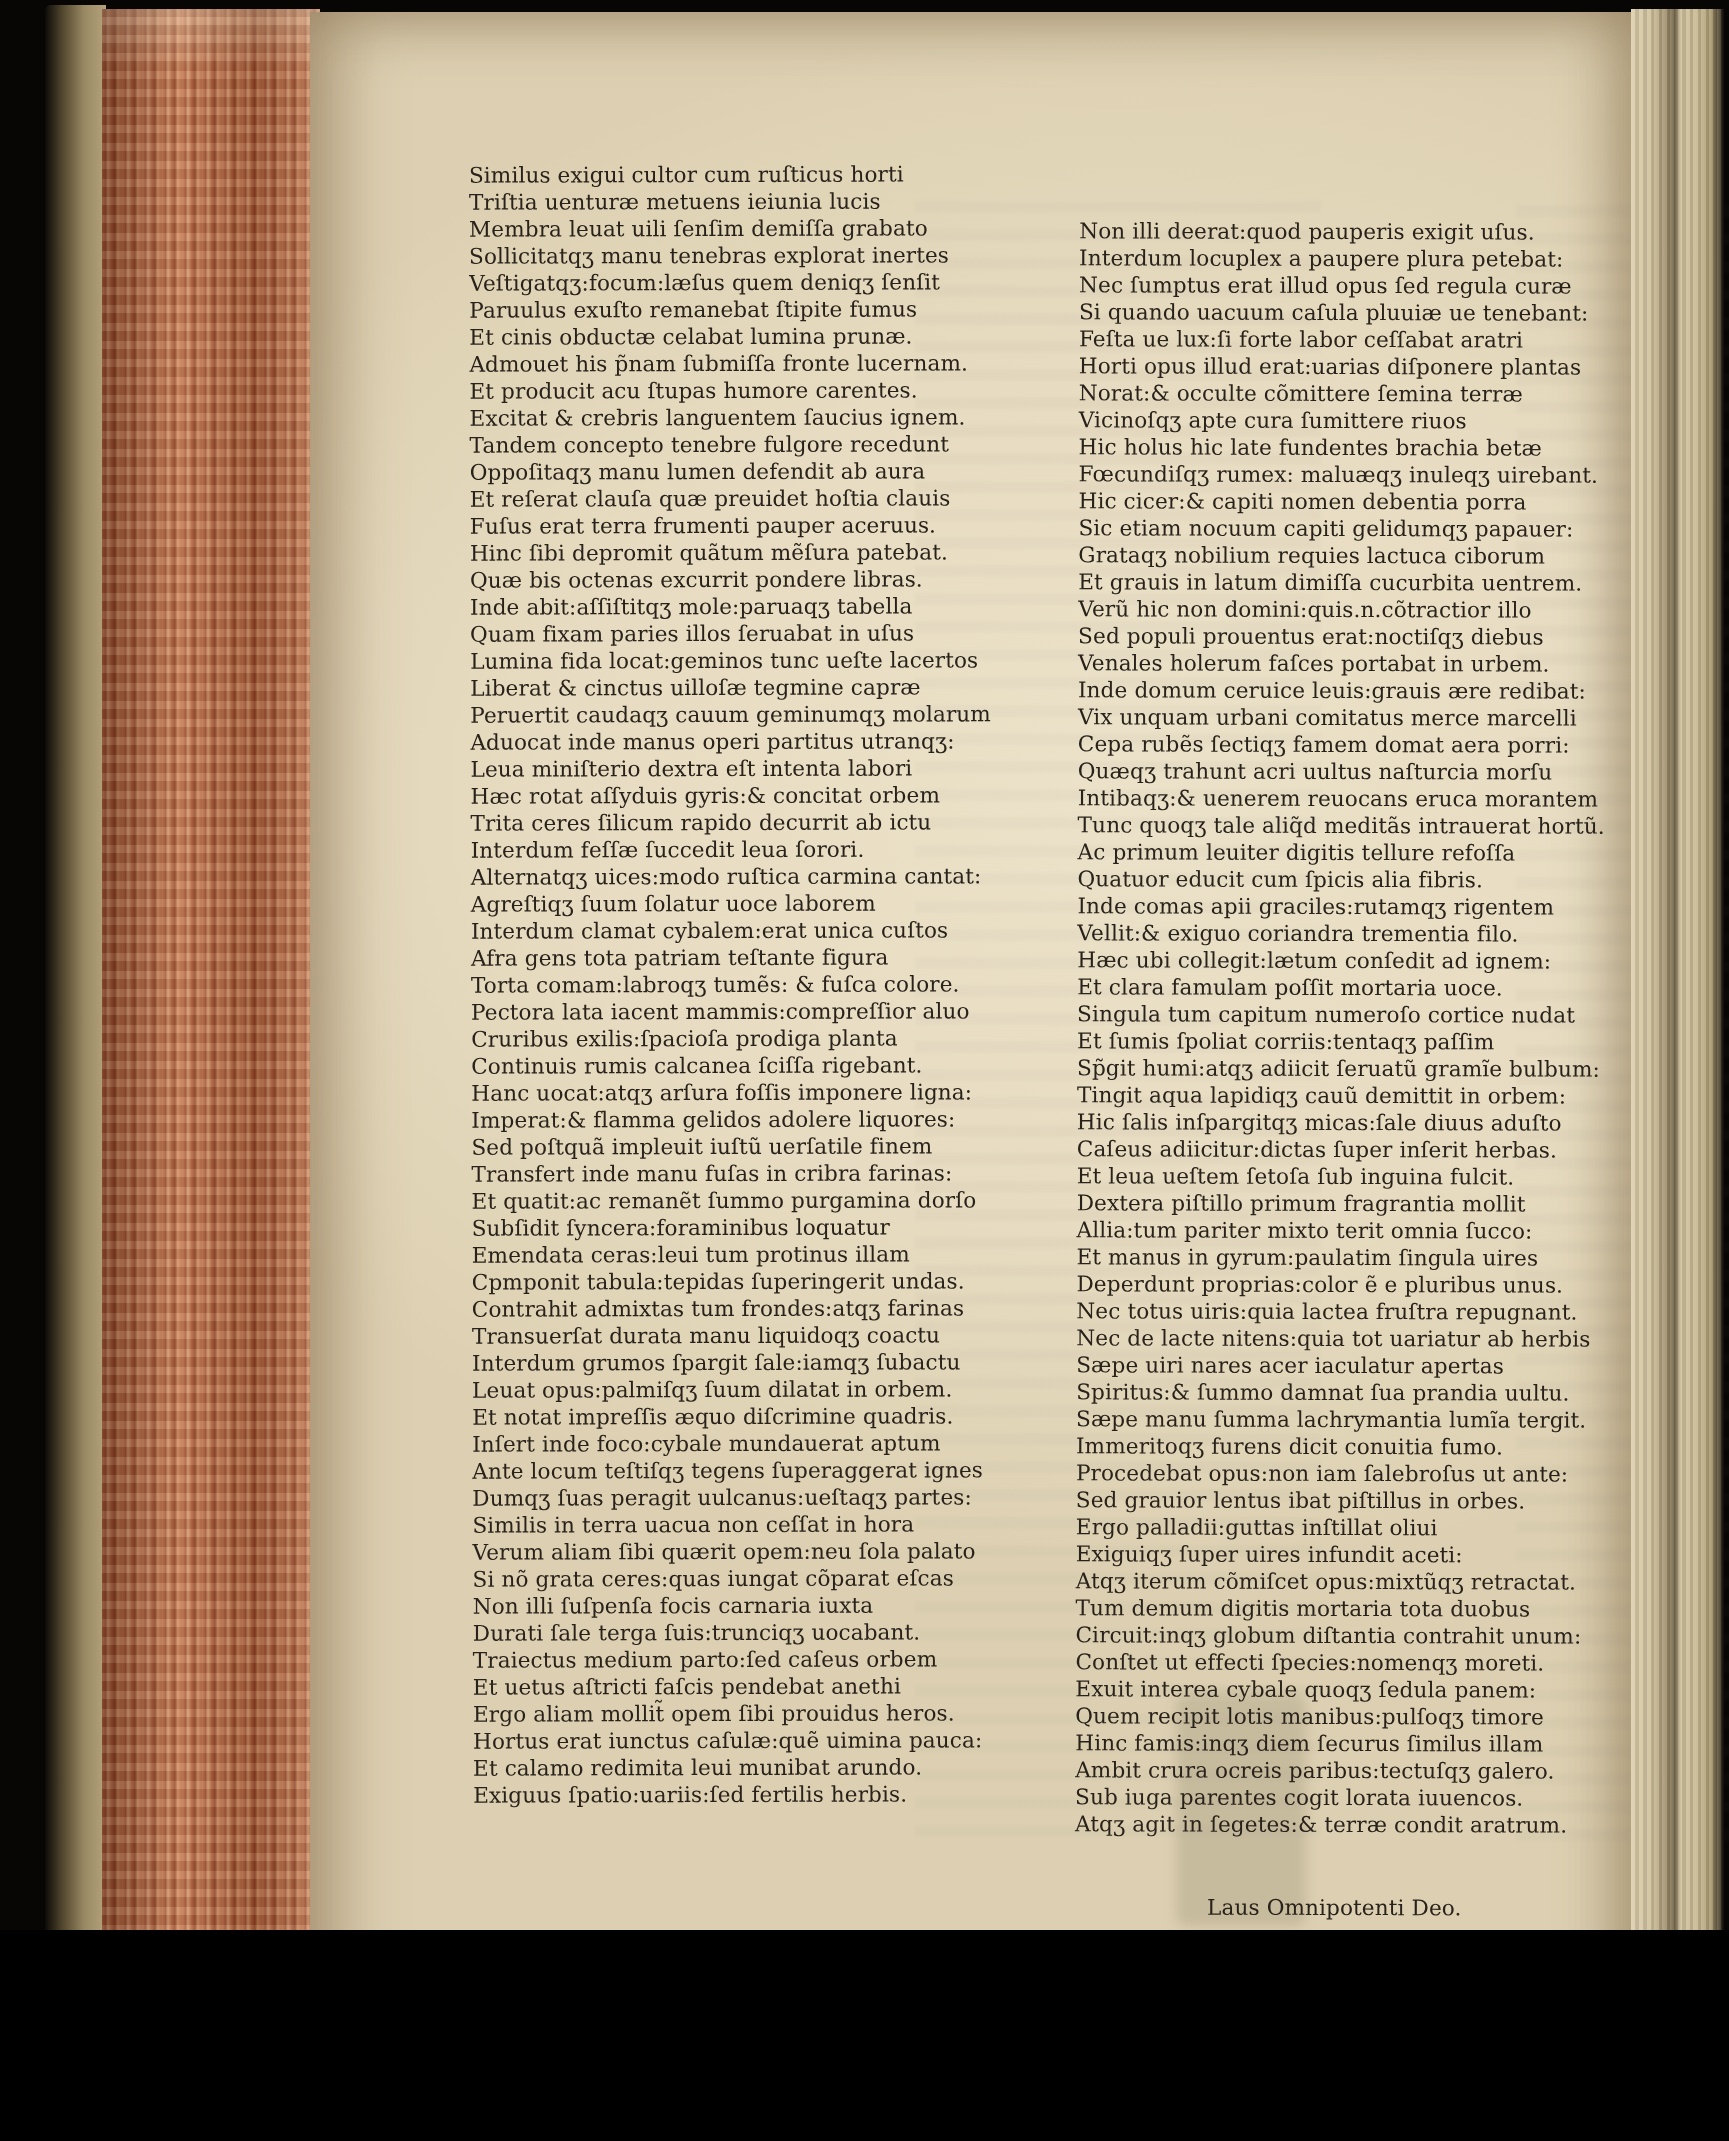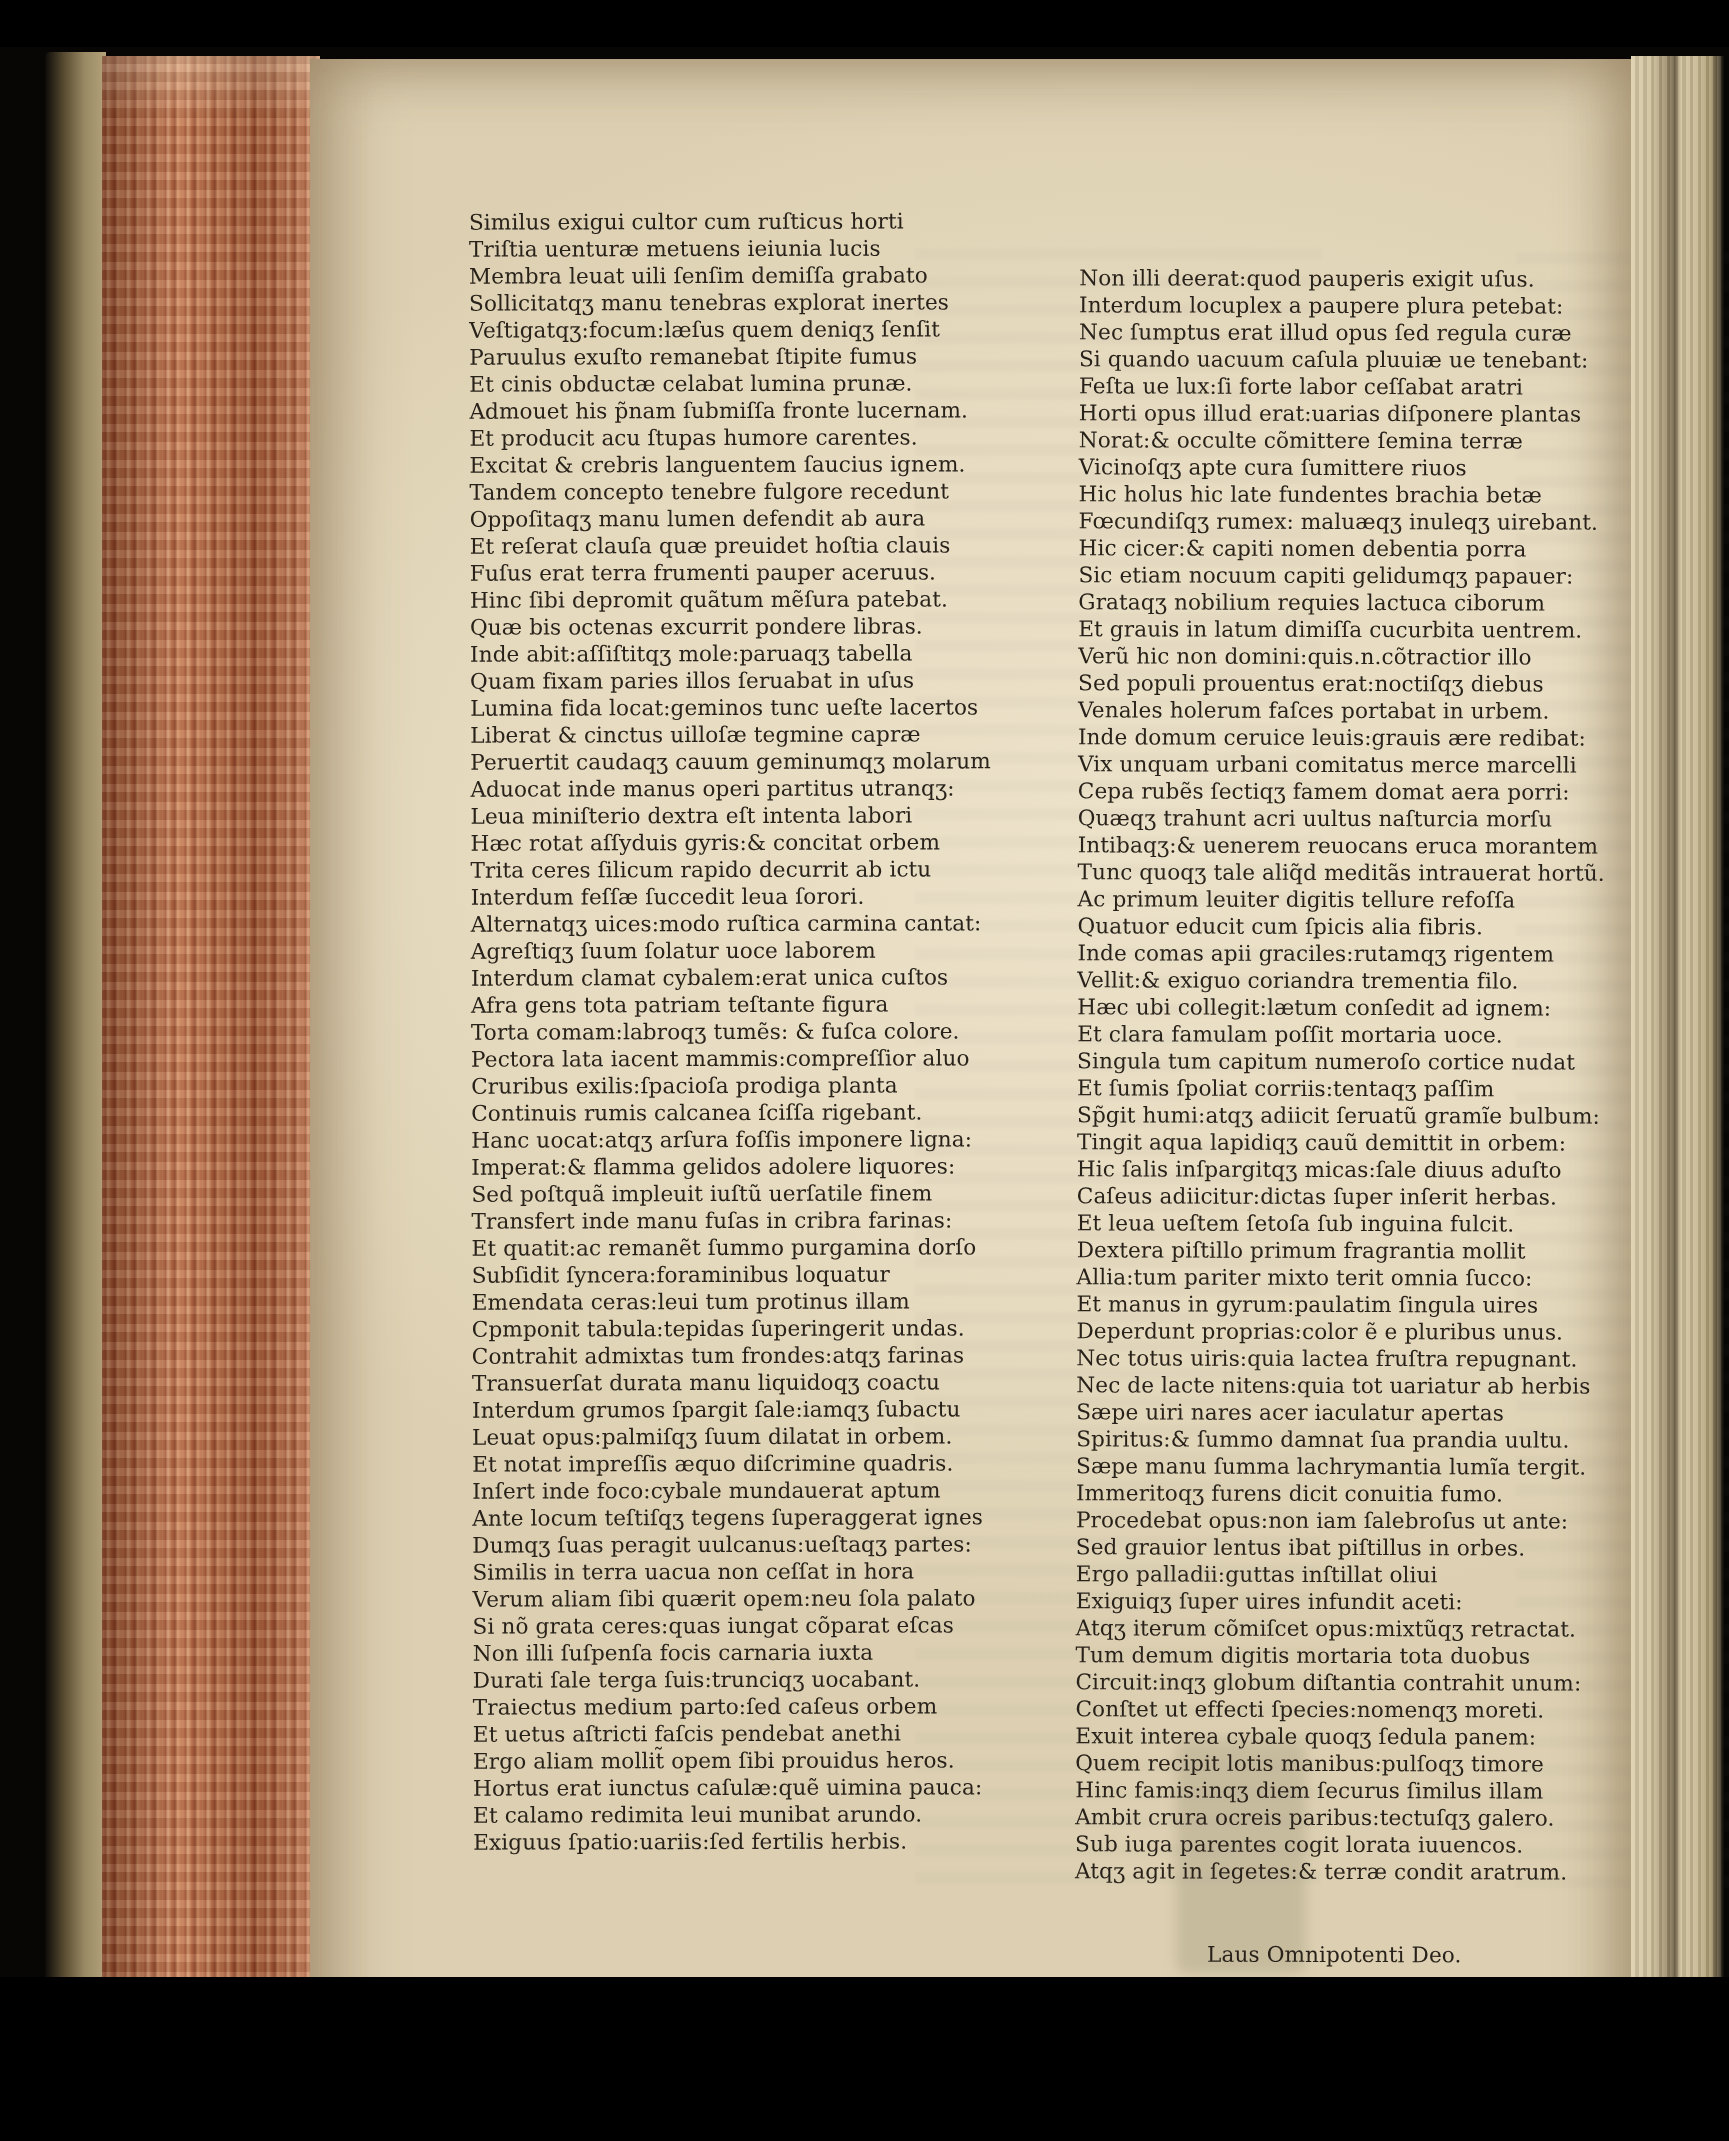--- a/index.html
+++ b/index.html
@@ -1,20 +1,19 @@
 <!DOCTYPE html>
 <html style="font-size:14px"><head>
 <meta charset="utf-8">
 <style>
   html,body{margin:0;padding:0;background:#000;}
   .stage{
     position:relative;width:1729px;height:1930px;overflow:hidden;
     background:#070605;
     font-family:"DejaVu Serif", serif;
-    margin-top:47px;
   }
   
   .cover-left{
     position:absolute;left:45px;top:5.2px;width:61px;height:2103px;
     background:linear-gradient(90deg,#0d0b09 0%,#55492f 30%,#9a8a64 65%,#b3a27a 100%);
     border-radius:5.2px 0 0 5.2px;
   }
   .cover-bottom{
     position:absolute;left:52px;top:2048px;width:285px;height:69px;
     background:linear-gradient(180deg,#8e7f5d 0%,#a79671 45%,#2a2417 100%);

